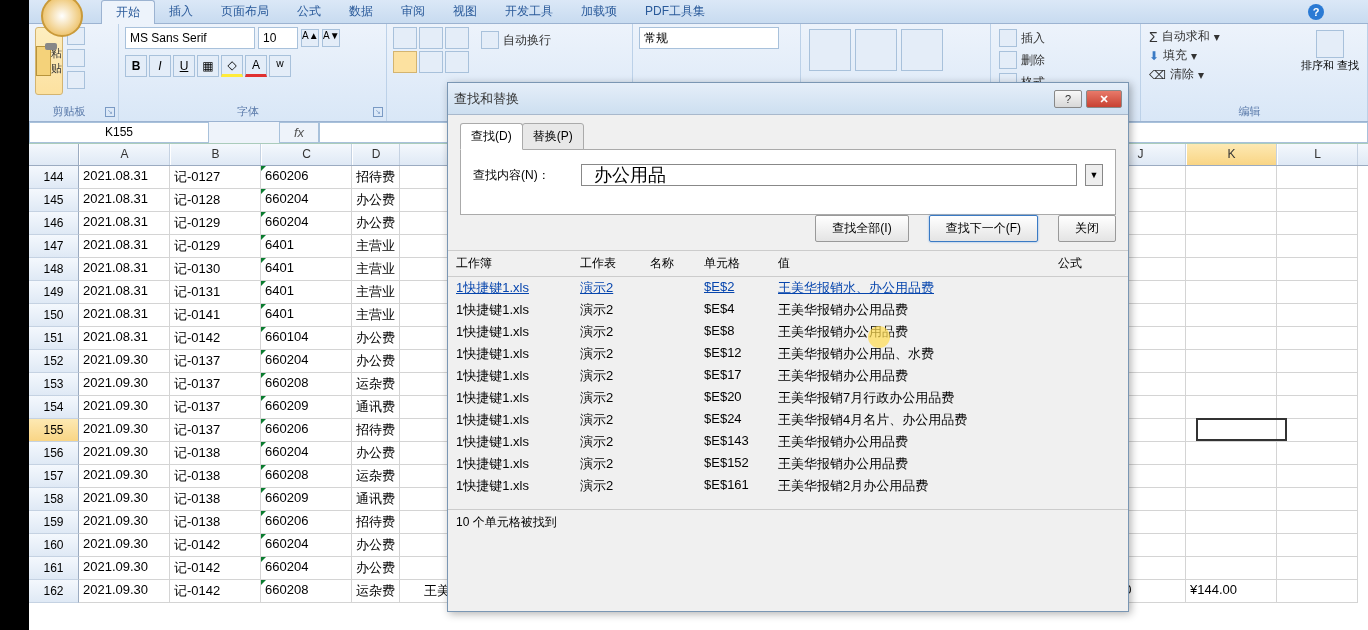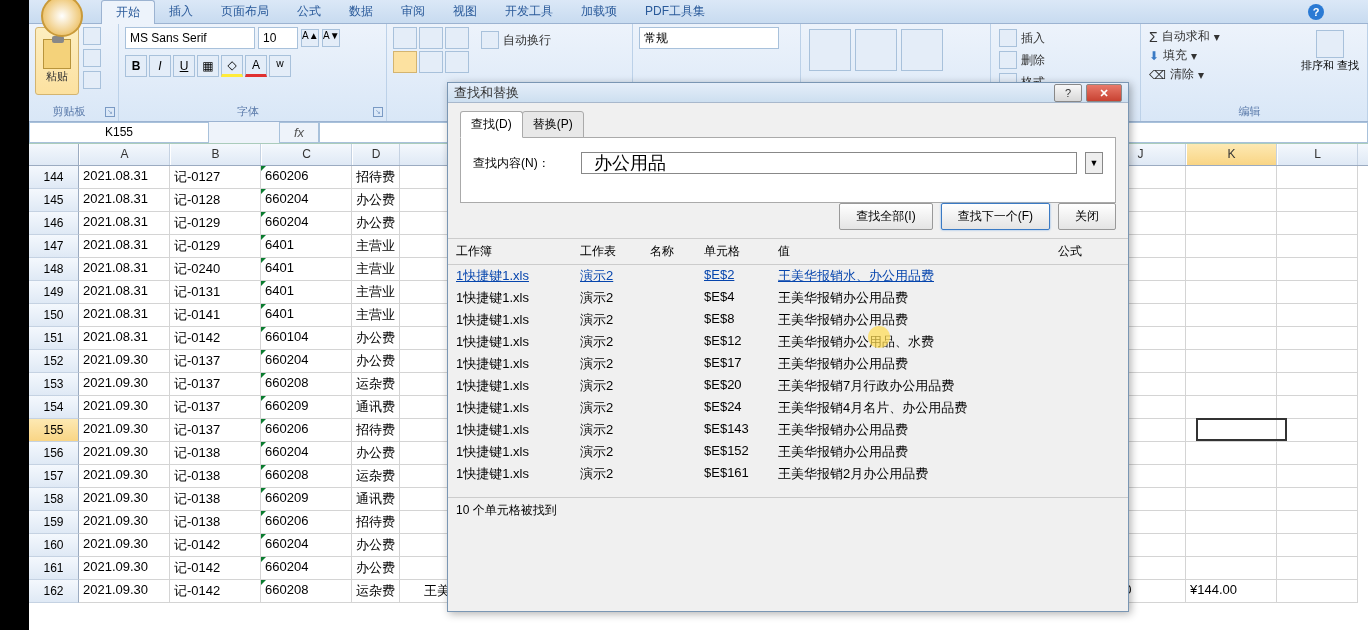--- a/index.html
+++ b/index.html
@@ -12,21 +12,21 @@
 .rtab { padding: 3px 14px; font-size: 12px; color: #2a5a9a; cursor: pointer; }
 .rtab.active { background: #edf3fb; border: 1px solid #9cb3d1; border-bottom: none; border-radius: 3px 3px 0 0; margin-left: 12px; }
 .help-icon { position: absolute; right: 44px; top: 4px; width: 16px; height: 16px; border-radius: 50%; background: #2a7ad4; color: #fff; font-size: 11px; text-align: center; line-height: 16px; font-weight: bold; }
 
 
 .ribbon { height: 98px; background: linear-gradient(#edf3fb, #d9e7f7); display: flex; border-bottom: 1px solid #9cb3d1; }
 .rgroup { border-right: 1px solid #bcd1e8; padding: 3px 6px; position: relative; display: flex; flex-direction: column; }
 .rgroup-label { position: absolute; bottom: 2px; left: 0; right: 9px; text-align: center; font-size: 11px; color: #5a7aaa; }
 .rgroup-dlg { position: absolute; bottom: 4px; right: 3px; width: 10px; height: 10px; border: 1px solid #7a9ac4; font-size: 7px; color: #7a9ac4; text-align: center; }
 
-.paste-btn { width: 44px; height: 68px; background: linear-gradient(#fdeec0,#fce1a0); border: 1px solid #d3b470; border-radius: 3px; display: flex; flex-direction: column; align-items: center; justify-content: center; font-size: 11px; color: #333; }
+.paste-btn { width: 28px; height: 68px; background: linear-gradient(#fdeec0,#fce1a0); border: 1px solid #d3b470; border-radius: 3px; display: flex; flex-direction: row; align-items: center; justify-content: center; font-size: 11px; color: #333; }
 .clipboard-icon { width: 28px; height: 30px; background: #f4d27a; border: 1px solid #b8943b; position: relative; }
 .clipboard-icon::before { content:""; position:absolute; top:-4px; left:8px; width:12px; height:7px; background:#888; border-radius:2px; }
 .mini-icons { display:flex; flex-direction:column; gap:4px; margin-left:4px; }
 .mini-icon { width:18px; height:18px; background:#e4edf8; border:1px solid #a8c1db; }
 
 .font-row1 { display:flex; gap:3px; align-items:center; }
 .font-name { width:130px; height:22px; border:1px solid #a8c1db; background:#fff; font-size:12px; padding:2px 4px; }
 .font-size { width:40px; height:22px; border:1px solid #a8c1db; background:#fff; font-size:12px; padding:2px 4px; }
 .fontsz-btn { width:18px; height:18px; border:1px solid #a8c1db; background:#e4edf8; font-size:10px; text-align:center; }
 .font-row2 { display:flex; gap:2px; margin-top:6px; }
@@ -62,34 +62,34 @@
 .row-h.sel { background:linear-gradient(#fde9b3,#f9d585); }
 .cells { position:relative; }
 .row { display:flex; height:23px; }
 .cell { border-right:1px solid #d4d4d4; border-bottom:1px solid #d4d4d4; font-size:13px; padding:2px 4px; white-space:nowrap; overflow:hidden; color:#000; }
 .gr-mark { position:relative; }
 .gr-mark::before { content:""; position:absolute; left:0; top:0; border-left:5px solid #0a7c2f; border-bottom:5px solid transparent; }
 .selection-box { position:absolute; border:2px solid #333; pointer-events:none; }
 
 
 .dialog { position:absolute; left:418px; top:82px; width:682px; height:530px; background:#f0f0f0; border:1px solid #7a96b3; box-shadow:2px 2px 8px rgba(0,0,0,0.3); }
-.dlg-title { height:20px; background:linear-gradient(#e5eef9,#cddff0); display:flex; align-items:center; padding:0 6px; font-size:13px; color:#333; border-bottom:1px solid #a8b8cc; }
+.dlg-title { height:32px; background:linear-gradient(#e5eef9,#cddff0); display:flex; align-items:center; padding:0 6px; font-size:13px; color:#333; border-bottom:1px solid #a8b8cc; }
 .dlg-title-text { flex:1; }
 .dlg-btn { width:28px; height:18px; margin-left:4px; border:1px solid #888; background:linear-gradient(#f8f8f8,#d8d8d8); font-size:11px; text-align:center; line-height:16px; border-radius:2px; }
 .dlg-close { background:linear-gradient(#e87a6a,#c84232); color:#fff; font-weight:bold; width:36px; }
 .dlg-tabs { display:flex; padding:8px 12px 0; }
 .dlg-tab { padding:4px 10px; font-size:12px; border:1px solid #aaa; background:#e8e8e8; border-radius:3px 3px 0 0; margin-right:-1px; }
 .dlg-tab.active { background:#fff; border-bottom:1px solid #fff; z-index:1; }
 .dlg-body { margin:0 12px; padding:14px 12px; border:1px solid #aaa; background:#fff; margin-top:-1px; }
 .dlg-row { display:flex; align-items:center; gap:8px; margin-bottom:14px; }
 .dlg-label { font-size:12px; width:100px; }
 .dlg-input { flex:1; height:22px; border:1px solid #888; padding:2px 12px; font-size:18px; }
 .dlg-dd { width:18px; height:22px; border:1px solid #888; background:#eee; text-align:center; font-size:9px; line-height:20px; }
 .dlg-opts-btn { padding:3px 10px; font-size:12px; border:1px solid #999; background:linear-gradient(#fff,#e4e4e4); border-radius:2px; float:right; }
-.dlg-actions { display:flex; justify-content:flex-end; gap:8px; padding:0 12px 8px; }
+.dlg-actions { display:flex; justify-content:flex-end; gap:20px; padding:0 12px 8px; }
 .dlg-action { padding:4px 16px; font-size:12px; border:1px solid #999; background:linear-gradient(#fff,#e4e4e4); border-radius:2px; }
 .dlg-action.focus { border:1px solid #3a7ac4; box-shadow:0 0 2px #6ba3e4; }
 
 .result-head { display:flex; padding:4px 8px; font-size:12px; border-top:1px solid #ccc; border-bottom:1px solid #ccc; }
 .result-rows { height:232px; overflow:auto; }
 .result-row { display:flex; padding:2px 8px; font-size:13px; }
 .result-row.sel a { color:#0645ad; text-decoration:underline; }
 .result-row.sel .rv { color:#0645ad; text-decoration:underline; }
 .rc { overflow:hidden; white-space:nowrap; }
 .result-status { padding:4px 8px; font-size:12px; border-top:1px solid #ccc; }
@@ -306,21 +306,21 @@
             <div class="cell col-B">记-0129</div>
             <div class="cell col-C gr-mark">6401</div>
             <div class="cell col-D">主营业</div>
             <div class="gap-cols"></div>
             <div class="cell col-J"></div>
             <div class="cell col-K"></div>
             <div class="cell col-L"></div>
           </div>
           <div class="row">
             <div class="cell col-A">2021.08.31</div>
-            <div class="cell col-B">记-0240</div>
+            <div class="cell col-B">记-0130</div>
             <div class="cell col-C gr-mark">6401</div>
             <div class="cell col-D">主营业</div>
             <div class="gap-cols"></div>
             <div class="cell col-J"></div>
             <div class="cell col-K"></div>
             <div class="cell col-L"></div>
           </div>
           <div class="row">
             <div class="cell col-A">2021.08.31</div>
             <div class="cell col-B">记-0131</div>

